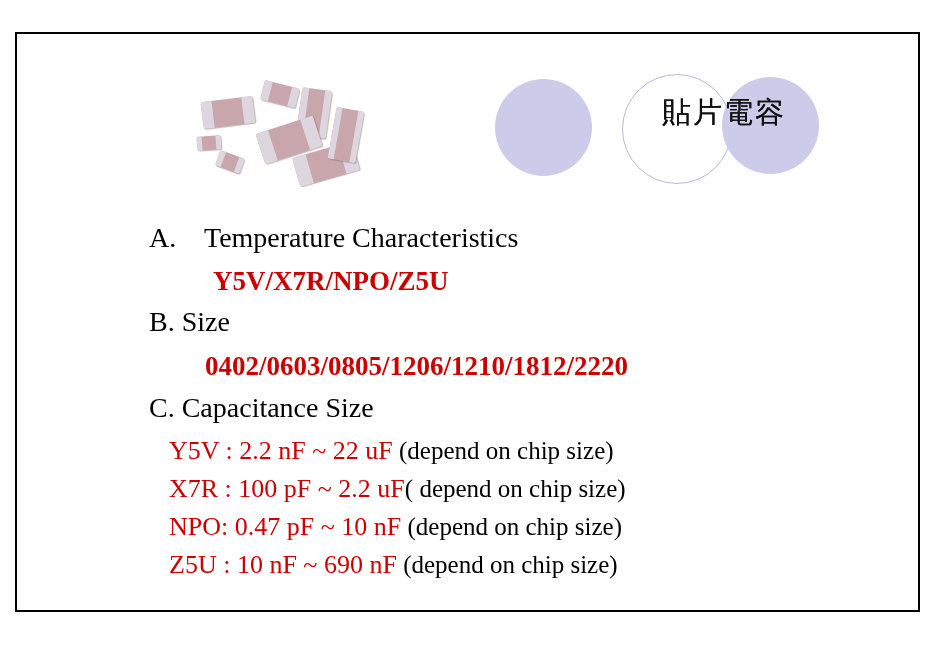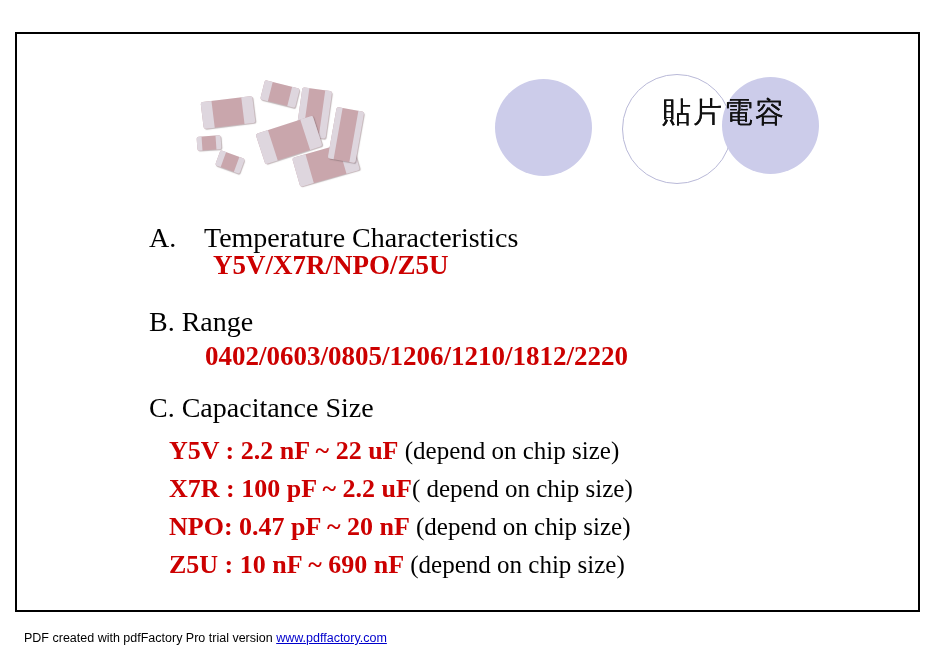--- a/index.html
+++ b/index.html
@@ -132,33 +132,33 @@
   .hdr-a .letter { display: inline-block; width: 55px; }
   .hdr-b { position: absolute; left: 132px; top: 102px; }
   .hdr-c { position: absolute; left: 132px; top: 188px; }
 
   .red-bold {
     color: #cc0000;
     font-weight: bold;
     font-size: 27px;
     font-style: normal;
   }
-  .ans1 { position: absolute; left: 196px; top: 46px; }
-  .ans2 { position: absolute; left: 188px; top: 137px; }
+  .ans1 { position: absolute; left: 196px; top: 62px; }
+  .ans2 { position: absolute; left: 188px; top: 147px; }
 
   .cap-line {
     position: absolute;
     left: 152px;
     font-size: 25px;
     color: #000000;
     white-space: nowrap;
   }
   .cap-line b {
     color: #cc0000;
-    font-weight: bold;
+    font-weight: normal;
     font-size: 26px;
   }
   .cap1 { top: 232px; }
   .cap2 { top: 270px; text-align: center; }
   .cap3 { top: 308px; }
   .cap4 { top: 346px; }
 
   
   .footer {
     position: absolute;
@@ -201,39 +201,36 @@
     </div>
 
     <div class="content">
 
       <div class="line hdr hdr-a">
         <span class="letter">A.</span><span>Temperature Characteristics</span>
       </div>
 
       <div class="line red-bold ans1">Y5V/X7R/NPO/Z5U</div>
 
-      <div class="line hdr hdr-b">B. Range</div>
+      <div class="line hdr hdr-b">B. Size</div>
 
       <div class="line red-bold ans2">0402/0603/0805/1206/1210/1812/2220</div>
 
       <div class="line hdr hdr-c">C. Capacitance Size</div>
 
       <div class="cap-line cap1">
         <b>Y5V : 2.2 nF ~ 22 uF</b><span> (depend on chip size)</span>
       </div>
       <div class="cap-line cap2">
         <b>X7R : 100 pF ~ 2.2 uF</b><span>( depend on chip size)</span>
       </div>
       <div class="cap-line cap3">
-        <b>NPO: 0.47 pF ~ 20 nF</b><span> (depend on chip size)</span>
+        <b>NPO: 0.47 pF ~ 10 nF</b><span> (depend on chip size)</span>
       </div>
       <div class="cap-line cap4">
         <b>Z5U : 10 nF ~ 690 nF</b><span> (depend on chip size)</span>
       </div>
 
     </div>
   </div>
 
-  <div class="footer">
-    <span>PDF created with pdfFactory Pro trial version </span><a href="#">www.pdffactory.com</a>
-  </div>
 
 </div>
 
 </body></html>

